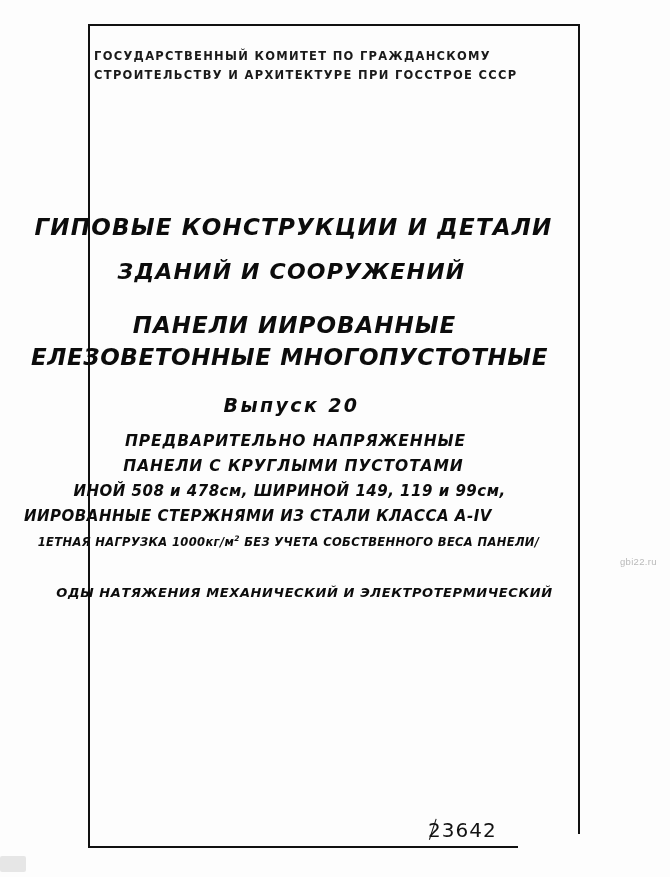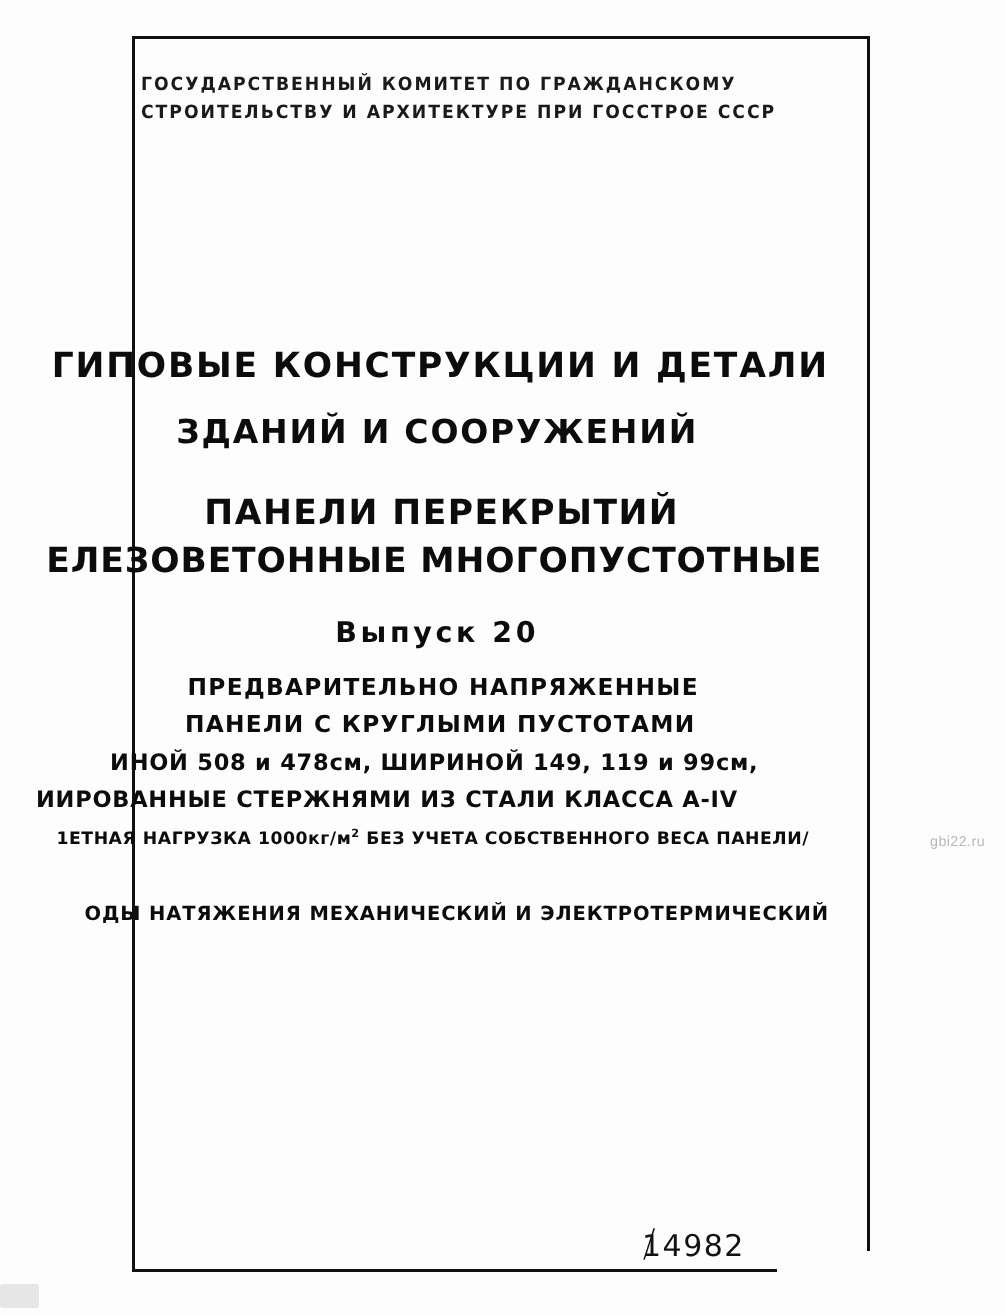--- a/index.html
+++ b/index.html
@@ -88,22 +88,23 @@
     line-height: 19px;
     white-space: nowrap;
     font-weight: 600;
     transform: scaleY(1.06);
     transform-origin: left top;
   }
 
   .title-block {
     position: absolute;
     left: 0px;
-    top: 231px;
+    top: 214px;
     width: 577px;
+    font-style: italic;
   }
 
   .t-main {
     font-family: "DejaVu Sans", sans-serif;
     font-weight: 700;
     color: #0c0c0c;
   }
 
   .line-1 {
     font-size: 23px;
@@ -249,31 +250,31 @@
   <div class="edge-smudge"></div>
 
   <div class="head-block">
     <div class="head-line">ГОСУДАРСТВЕННЫЙ КОМИТЕТ ПО ГРАЖДАНСКОМУ</div>
     <div class="head-line">СТРОИТЕЛЬСТВУ И АРХИТЕКТУРЕ ПРИ ГОССТРОЕ  СССР</div>
   </div>
 
   <div class="title-block">
     <div class="t-main line-1">ГИПОВЫЕ КОНСТРУКЦИИ  И ДЕТАЛИ</div>
     <div class="t-main line-2">ЗДАНИЙ  И СООРУЖЕНИЙ</div>
-    <div class="t-main line-4">ПАНЕЛИ ПЕРЕКРЫТИЙ</div>
+    <div class="t-main line-4">ПАНЕЛИ ИИРОВАННЫЕ</div>
     <div class="t-main line-5">ЕЛЕЗОВЕТОННЫЕ МНОГОПУСТОТНЫЕ</div>
     <div class="t-main line-6">Выпуск  20</div>
     <div class="t-main line-7">ПРЕДВАРИТЕЛЬНО  НАПРЯЖЕННЫЕ</div>
     <div class="t-main line-8">ПАНЕЛИ  С КРУГЛЫМИ ПУСТОТАМИ</div>
     <div class="t-main line-9">ИНОЙ 508 и 478см, ШИРИНОЙ  149,  119  и 99см,</div>
     <div class="t-main line-10">ИИРОВАННЫЕ СТЕРЖНЯМИ  ИЗ СТАЛИ КЛАССА А-IV</div>
     <div class="t-main line-11"><span>1ЕТНАЯ НАГРУЗКА 1000кг/м</span><sup class="sq">2</sup><span> БЕЗ УЧЕТА СОБСТВЕННОГО ВЕСА ПАНЕЛИ/</span></div>
     <div class="t-main line-12">ОДЫ НАТЯЖЕНИЯ  МЕХАНИЧЕСКИЙ И ЭЛЕКТРОТЕРМИЧЕСКИЙ</div>
   </div>
 
   <div class="doc-number">
     <span class="strike"></span>
-    <span>14982</span>
+    <span>23642</span>
   </div>
 
   <div class="watermark">gbi22.ru</div>
 
 </div>
 
 </body></html>

